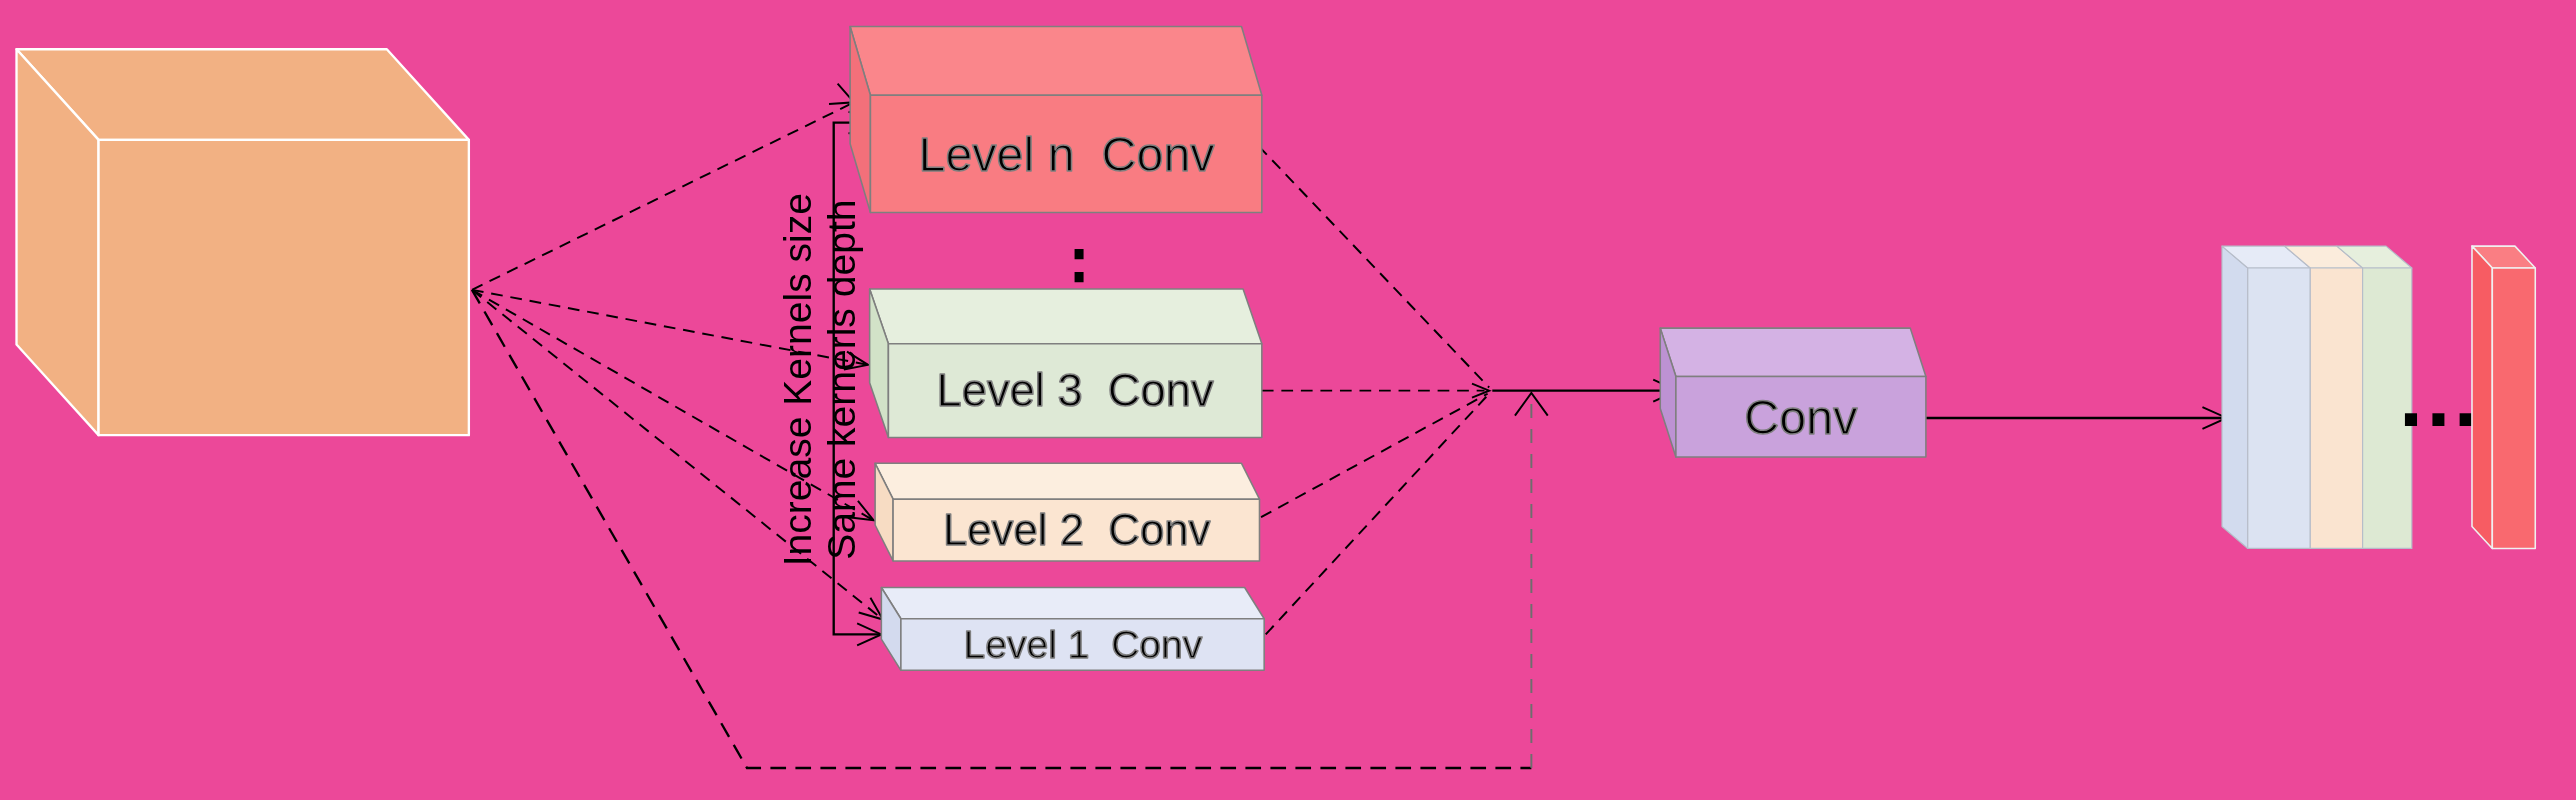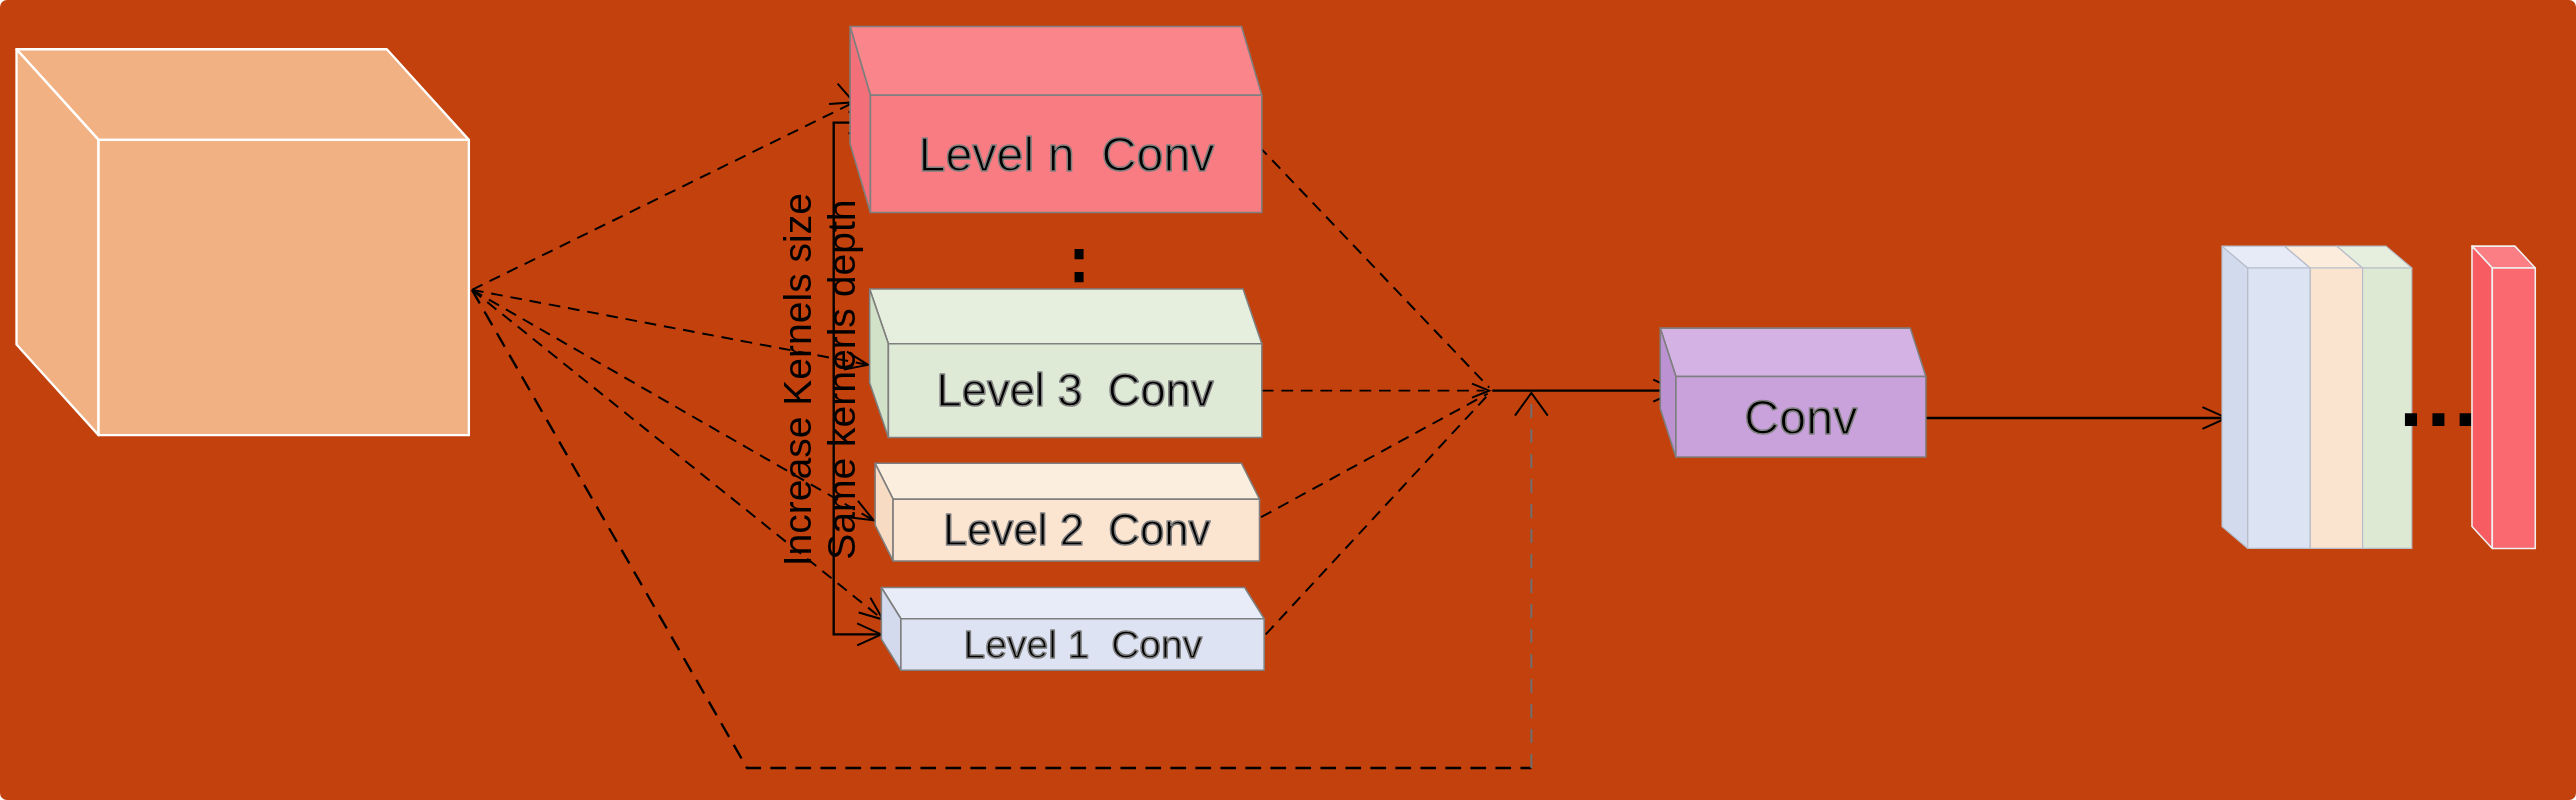--- a/index.html
+++ b/index.html
@@ -5,23 +5,22 @@
   html, body {
     margin: 0;
     padding: 0;
     background: #ffffff;
     font-family: "Liberation Sans", sans-serif;
   }
   .stage {
     position: relative;
     width: 2576px;
     height: 800px;
-    background: #c2410c;
+    background: #ec4899;
     overflow: hidden;
-    border-radius: 7px;
   }
   .stage svg {
     position: absolute;
     left: 0;
     top: 0;
     display: block;
   }
   text {
     font-family: "Liberation Sans", sans-serif;
     fill: #000000;

